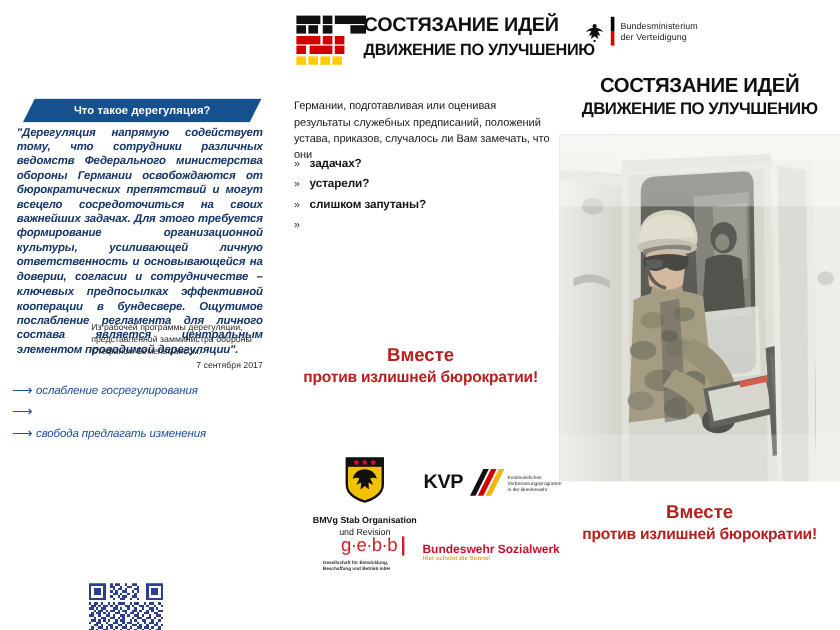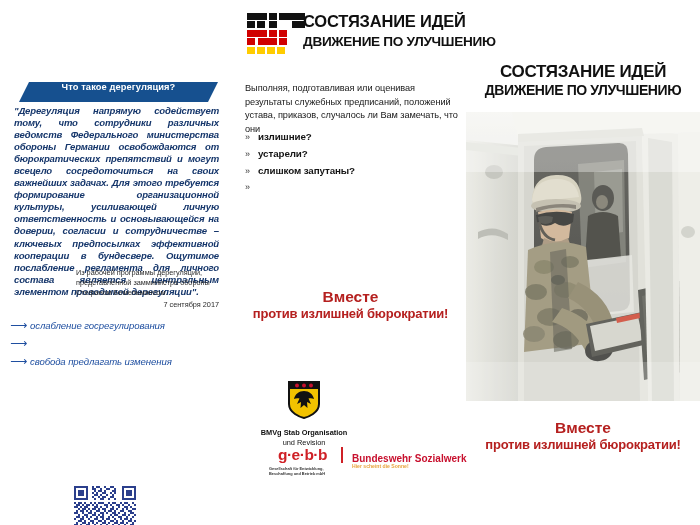--- a/index.html
+++ b/index.html
@@ -25,21 +25,21 @@
   .bmvg .eagle{width:17px;height:18px;display:block;}
   .bmvg .bar{width:3px;height:24px;background:linear-gradient(to bottom,#000 0 50%,#d00 50% 100%);}
   .bmvg .txt{font-size:7.4px;line-height:9.4px;color:#1c1c1c;letter-spacing:.1px;}
 
   
   .col-left{position:absolute;left:0;top:72px;width:228px;height:453px;}
 
   .ribbon{position:absolute;left:19px;top:10px;width:199px;height:20px;
      background:#16508f;
      clip-path:polygon(10px 0,199px 0,189px 20px,0 20px);
-     display:flex;justify-content:center;}
+     display:flex;align-items:center;justify-content:center;}
   .ribbon span{font-size:9.3px;font-weight:bold;color:#fff;letter-spacing:.1px;}
 
   .quote{position:absolute;left:14px;top:33px;width:205px;
      font-size:9.55px;line-height:12.05px;font-style:italic;font-weight:bold;
      color:#15366b;text-align:justify;letter-spacing:-0.15px;}
 
   .attrib{position:absolute;left:76px;top:196px;width:143px;
      font-size:7.3px;line-height:10.2px;color:#2a2a2a;}
   .attrib .date{text-align:right;margin-top:1px;}
 
@@ -76,22 +76,22 @@
 
   .lg-bmvg{left:12px;top:0;width:128px;}
   .lg-bmvg .cap{font-size:7.4px;font-weight:bold;color:#111;line-height:9.6px;margin-top:4px;}
   .lg-bmvg .cap2{font-size:7.4px;font-weight:normal;color:#111;line-height:9.6px;}
 
   .lg-kvp{left:125px;top:8px;width:112px;display:flex;align-items:center;gap:2px;}
   .lg-kvp .kvptxt{font-size:16.5px;font-weight:bold;color:#111;letter-spacing:-.4px;}
   .lg-kvp .kvpcap{font-size:4px;line-height:5px;color:#222;text-align:left;width:42px;}
 
   .lg-gebb{left:25px;top:66px;width:115px;}
-  .lg-gebb .gtxt{font-size:15.5px;font-weight:bold;color:#cf2026;letter-spacing:-.5px;
-     border-right:2px solid #cf2026;display:inline-block;padding-right:14px;line-height:16px;}
+  .lg-gebb .gtxt{font-size:15.5px;font-weight:normal;color:#cf2026;letter-spacing:-.5px;
+     border-right:2px solid #cf2026;display:inline-block;padding-right:4px;line-height:16px;}
   .lg-gebb .gcap{font-size:3.9px;line-height:5px;color:#333;text-align:left;
      width:72px;margin:2px auto 0 16px;font-weight:bold;}
 
   .lg-sw{left:120px;top:68px;width:118px;display:flex;align-items:center;gap:4px;}
   .lg-sw .swtxt .a{font-size:10px;font-weight:bold;color:#c8102e;line-height:9px;
      white-space:nowrap;text-align:center;}
   .lg-sw .swtxt .b{font-size:5.1px;font-weight:bold;color:#e8a33d;line-height:7px;
      white-space:nowrap;text-align:left;}
 
   
@@ -137,20 +137,34 @@
       <div class="px" style="left:10px;top:34px;width:8px;height:7px;background:#ffcc00;"></div>
       <div class="px" style="left:20px;top:34px;width:8px;height:7px;background:#ffcc00;"></div>
       <div class="px" style="left:30px;top:34px;width:8px;height:7px;background:#ffcc00;"></div>
     </div>
 
     <div class="brand-title">
       <div class="l1">СОСТЯЗАНИЕ ИДЕЙ</div>
       <div class="l2">ДВИЖЕНИЕ ПО УЛУЧШЕНИЮ</div>
     </div>
 
+    <div class="bmvg">
+      <svg class="eagle" viewBox="0 0 20 22">
+        <g fill="#111">
+          <ellipse cx="10" cy="6" rx="2.1" ry="2.4"></ellipse>
+          <path d="M10 7.5 C6.5 7.5 3 9 1 12 C3 11 5 10.6 6.6 11 L4 16 L7 14.5 L6.4 19 L10 16.2 L13.6 19 L13 14.5 L16 16 L13.4 11 C15 10.6 17 11 19 12 C17 9 13.5 7.5 10 7.5 Z"></path>
+          <path d="M9 20 h2 v2 h-2 z"></path>
+        </g>
+      </svg>
+      <div class="bar"></div>
+      <div class="txt">
+        <div>Bundesministerium</div>
+        <div>der Verteidigung</div>
+      </div>
+    </div>
   </div>
 
   <div class="col-left">
 
     <div class="ribbon">
       <span>Что такое дерегуляция?</span>
     </div>
 
     <div class="quote">"Дерегуляция напрямую содействует тому, что сотрудники различных ведомств Федерального министерства обороны Германии освобождаются от бюрократических препятствий и могут всецело сосредоточиться на своих важнейших задачах. Для этого требуется формирование организационной культуры, усиливающей личную ответственность и основывающейся на доверии, согласии и сотрудничестве – ключевых предпосылках эффективной кооперации в бундесвере. Ощутимое послабление регламента для личного состава является центральным элементом проводимой дерегуляции".</div>
 
@@ -421,26 +435,26 @@
         <rect x="20" y="30" width="2" height="1"></rect>
           <rect x="23" y="30" width="2" height="1"></rect>
         <rect x="26" y="30" width="1" height="1"></rect>
           <rect x="29" y="30" width="1" height="1"></rect>
       </g>
     </svg>
   </div>
 
   <div class="col-mid">
 
-    <div class="mid-intro">Выполняя, подготавливая или оценивая результаты служебных предписаний, положений устава, приказов, случалось ли Вам замечать, что они</div>
+    <div class="mid-intro">Германии, подготавливая или оценивая результаты служебных предписаний, положений устава, приказов, случалось ли Вам замечать, что они</div>
 
     <div class="mid-q">
       <div class="qrow">
         <span class="gm">»</span>
-        <span class="qt">излишние?</span>
+        <span class="qt">задачах?</span>
       </div>
       <div class="qrow">
         <span class="gm">»</span>
         <span class="qt">устарели?</span>
       </div>
       <div class="qrow">
         <span class="gm">»</span>
         <span class="qt">слишком запутаны?</span>
       </div>
       <div class="qrow">
@@ -463,20 +477,29 @@
           <rect x="2" y="2" width="30" height="7" fill="none" stroke="#c8102e" stroke-width="0"></rect>
           <circle cx="10" cy="5.5" r="2" fill="#c8102e"></circle>
           <circle cx="17" cy="5.5" r="2" fill="#c8102e"></circle>
           <circle cx="24" cy="5.5" r="2" fill="#c8102e"></circle>
           <path d="M17 11 C12 11 8 14 7 19 C9 18 11 18 12.5 18.6 L10 24 L14 22 L13.5 28 L17 25 L20.5 28 L20 22 L24 24 L21.5 18.6 C23 18 25 18 27 19 C26 14 22 11 17 11 Z" fill="#111"></path>
         </svg>
         <div class="cap">BMVg Stab Organisation</div>
         <div class="cap2">und Revision</div>
       </div>
 
+      <div class="lg lg-kvp">
+        <span class="kvptxt">KVP</span>
+        <svg width="36" height="28" viewBox="0 0 36 28">
+          <path d="M4 26 L16 2 L21 2 L9 26 Z" fill="#111"></path>
+          <path d="M11 26 L23 2 L28 2 L16 26 Z" fill="#d00000"></path>
+          <path d="M18 26 L30 2 L35 2 L23 26 Z" fill="#f2b705"></path>
+        </svg>
+        <span class="kvpcap">Kontinuierliches Verbesserungsprogramm in der Bundeswehr</span>
+      </div>
 
       <div class="lg lg-gebb">
         <span class="gtxt">g·e·b·b</span>
         <div class="gcap">Gesellschaft für Entwicklung, Beschaffung und Betrieb mbH</div>
       </div>
 
       <div class="lg lg-sw">
         <svg width="30" height="28" viewBox="0 0 30 28">
           <g fill="none" stroke="#e8a33d" stroke-width="2.2" stroke-linecap="round">
             <path d="M15 14 C11 6 3 6 4 12 C5 17 12 16 15 14 Z"></path>

